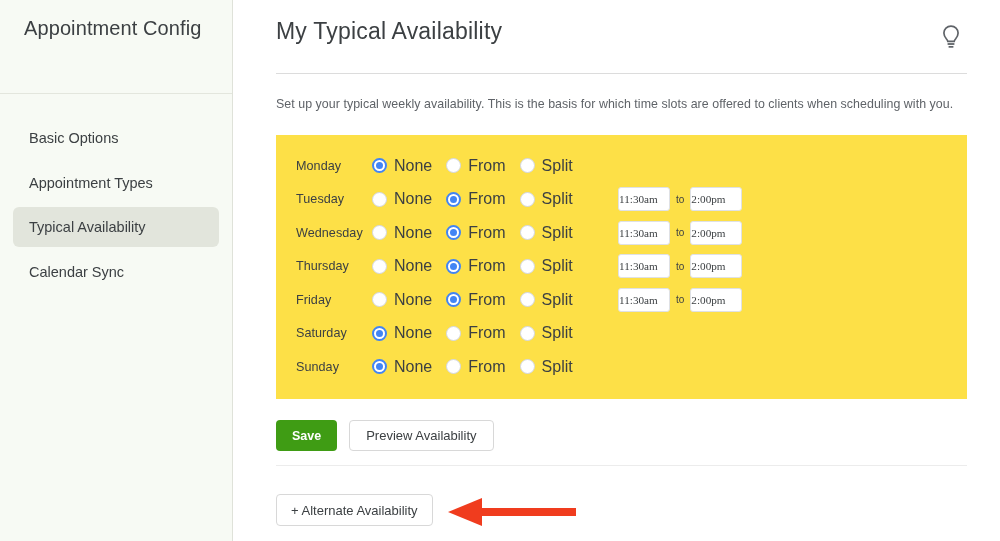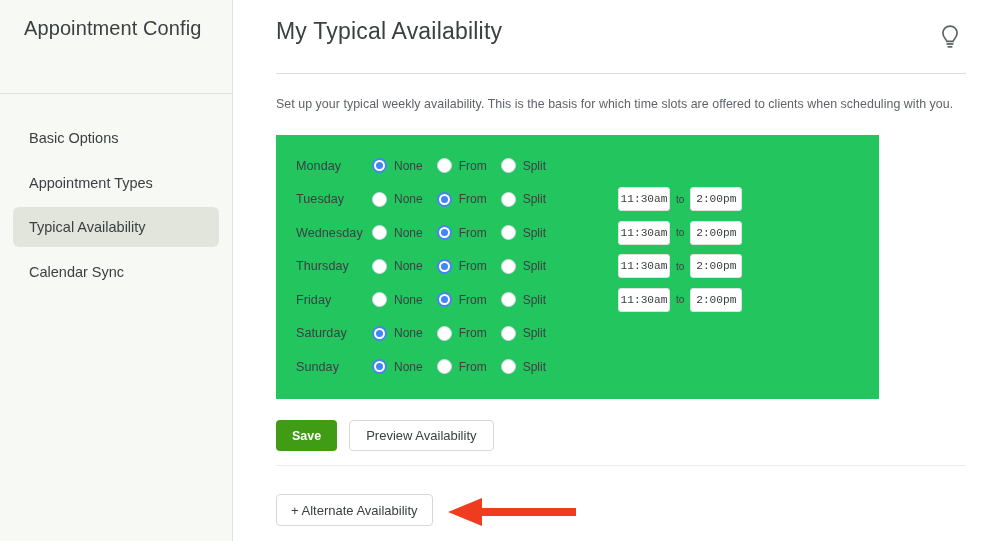--- a/index.html
+++ b/index.html
@@ -93,22 +93,22 @@
     margin-top: 22px;
     font-size: 12.4px;
     color: #5f6368;
     line-height: 1.45;
     letter-spacing: .05px;
   }
 
   
   .avail-panel {
     margin-top: 21px;
-    background: #22c55e;
-    width: 603px;
+    background: #fde047;
+    width: 691px;
     padding: 14px 0 16px 0;
   }
   .day-row {
     display: flex;
     align-items: center;
     height: 33.5px;
     padding-left: 20px;
   }
   .day-label {
     width: 76px;
@@ -145,38 +145,38 @@
     content: "";
     position: absolute;
     top: 50%; left: 50%;
     width: 7px; height: 7px;
     margin: -3.5px 0 0 -3.5px;
     border-radius: 50%;
     background: #4285f4;
   }
   .radio-label {
     margin-left: 7px;
-    font-size: 12px;
+    font-size: 16px;
     color: #3c4043;
   }
   .time-wrap {
     display: flex;
     align-items: center;
   }
   .time-input {
     width: 52px;
     height: 24px;
     background: #ffffff;
     border: 1px solid #dfe1e5;
     border-radius: 3px;
     font-size: 11.2px;
     color: #3c4043;
-    text-align: center;
+    text-align: left;
     line-height: 22px;
-    font-family: Liberation Mono, monospace;
+    font-family: Liberation Serif, serif;
     cursor: text;
   }
   .time-sep {
     font-size: 10px;
     color: #3c4043;
     margin: 8px 6px;
   }
 
   
   .actions {

